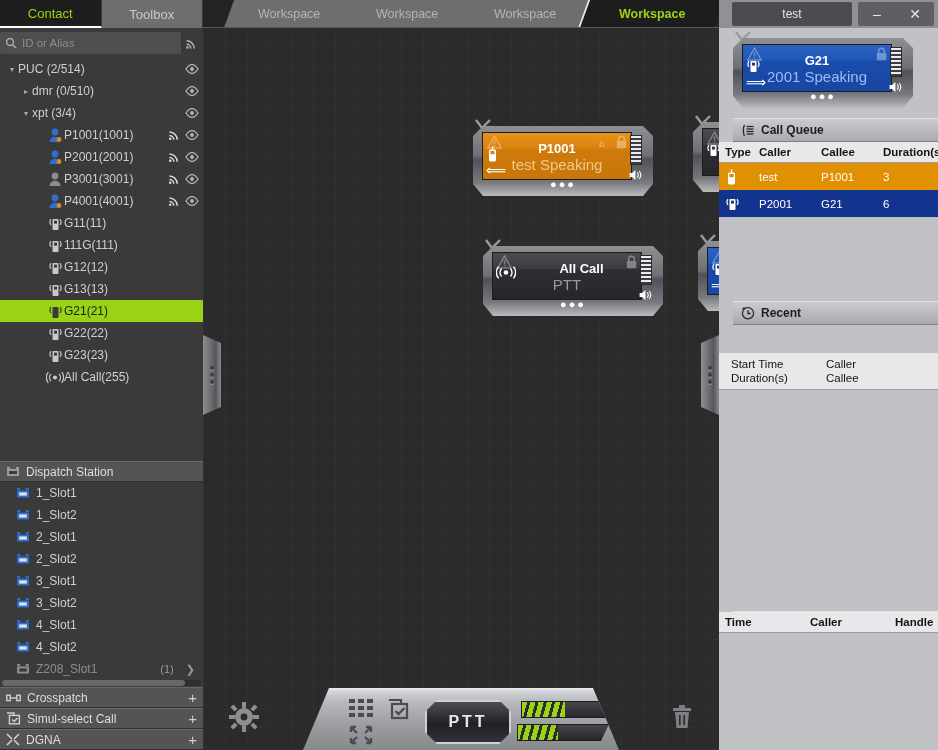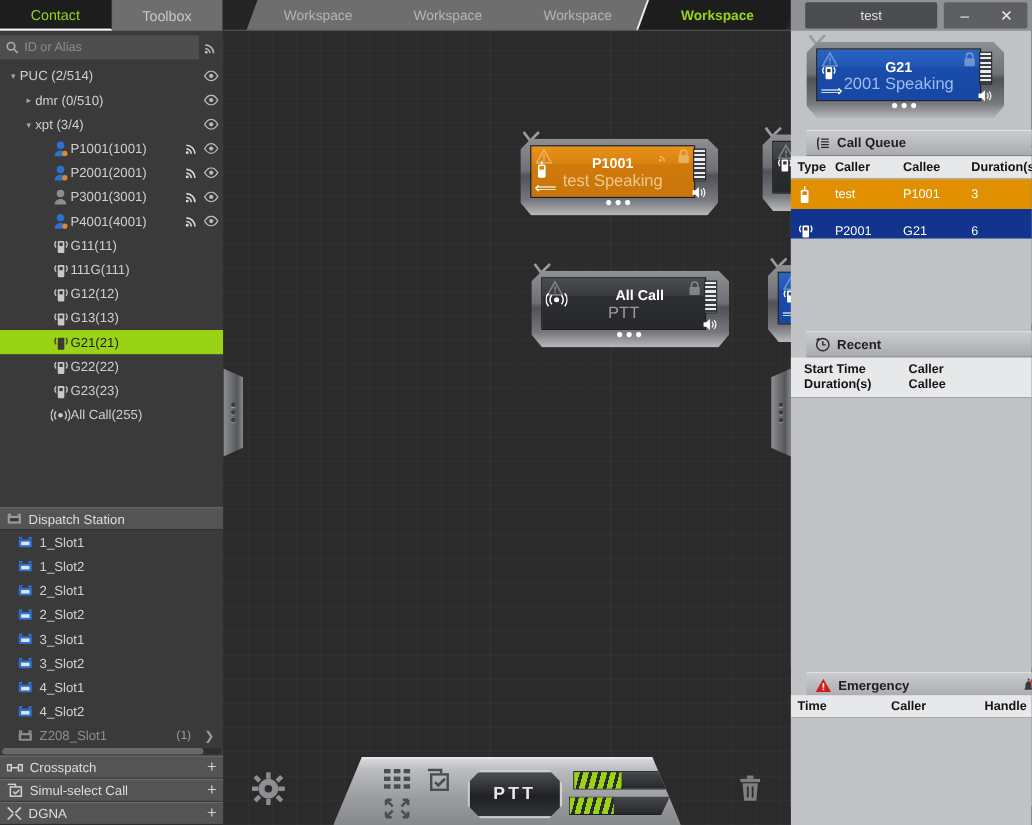--- a/index.html
+++ b/index.html
@@ -186,22 +186,22 @@
   }
   .panel-head .cnt{ margin-left:auto; font-size:12px; font-weight:normal;}
   .tbl-head{
     display:flex; background:#e7e8ea; border-bottom:1px solid #9a9c9f;
     color:#141414; font-size:11.5px; font-weight:bold; padding:4px 0;
   }
   .tbl-head div{ padding-left:6px; }
   .qrow{ display:flex; align-items:center; height:27px; font-size:11.5px; color:#fff; cursor:pointer;}
   .qrow div{ padding-left:6px; }
   .qrow.orange{ background:#e09000; }
-  .qrow.blue{ background:#12348e;align-items:flex-end; }
-  .two-line{ display:flex; background:#e7e8ea; border-bottom:1px solid #9a9c9f; padding:4px 0; font-size:11.5px; font-weight:bold; color:#141414;}
+  .qrow.blue{ background:#12348e; }
+  .two-line{ display:flex; background:#e7e8ea; border-bottom:1px solid #9a9c9f; padding:4px 0; font-size:11.5px; font-weight:normal; color:#141414;margin-top:28px;}
   .two-line div{ padding-left:6px; line-height:14px;}
   .emg-head{ background:linear-gradient(180deg,#c9cbce,#a9abae); }
   svg{ display:block; }
 </style>
 </head>
 <body>
 
 <div id="left-panel">
 
   <div class="tabs-row">
@@ -1050,21 +1050,21 @@
     <span>Emergency</span>
     <span class="cnt">
       <svg width="17" height="15" viewBox="0 0 17 15">
         <path d="M4 11h8c-1.2-1-1.2-2-1.2-4 0-2-1.2-3.6-2.8-3.6S5.2 5 5.2 7c0 2 0 3-1.2 4z" fill="#3a3a3a"></path>
         <rect x="7.3" y="1" width="1.6" height="1.8" fill="#3a3a3a"></rect>
         <circle cx="13" cy="4" r="3.4" fill="#d21b1b"></circle>
         <line x1="11" y1="6" x2="15" y2="2" stroke="#fff" stroke-width="1.4"></line>
       </svg>
     </span>
   </div>
-  <div style="position:absolute;left:0;top:632px;width:219px;height:115px;">
+  <div style="position:absolute;left:0;top:612px;width:219px;height:115px;">
     <div class="tbl-head" id="emg-head">
         <div style="width: 85px;">Time</div>
         <div style="width: 85px;">Caller</div>
         <div style="width: 49px;">Handle</div>
       </div>
     <div id="emg-body" style="height:80px;background:#c0c2c5;"></div>
   </div>
 </div>
 
 </body></html>

